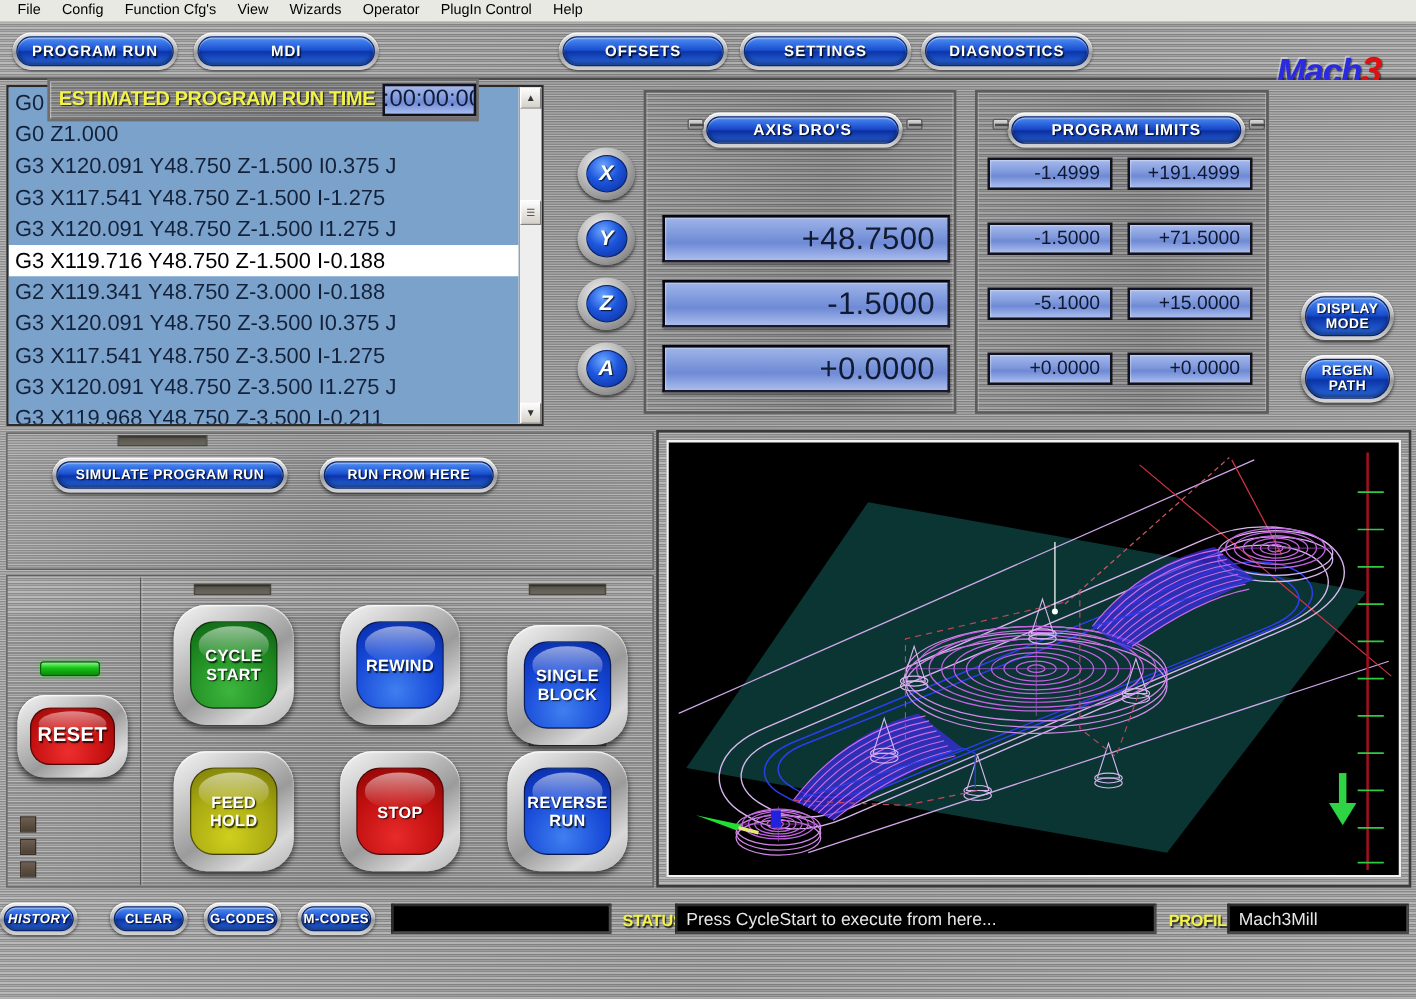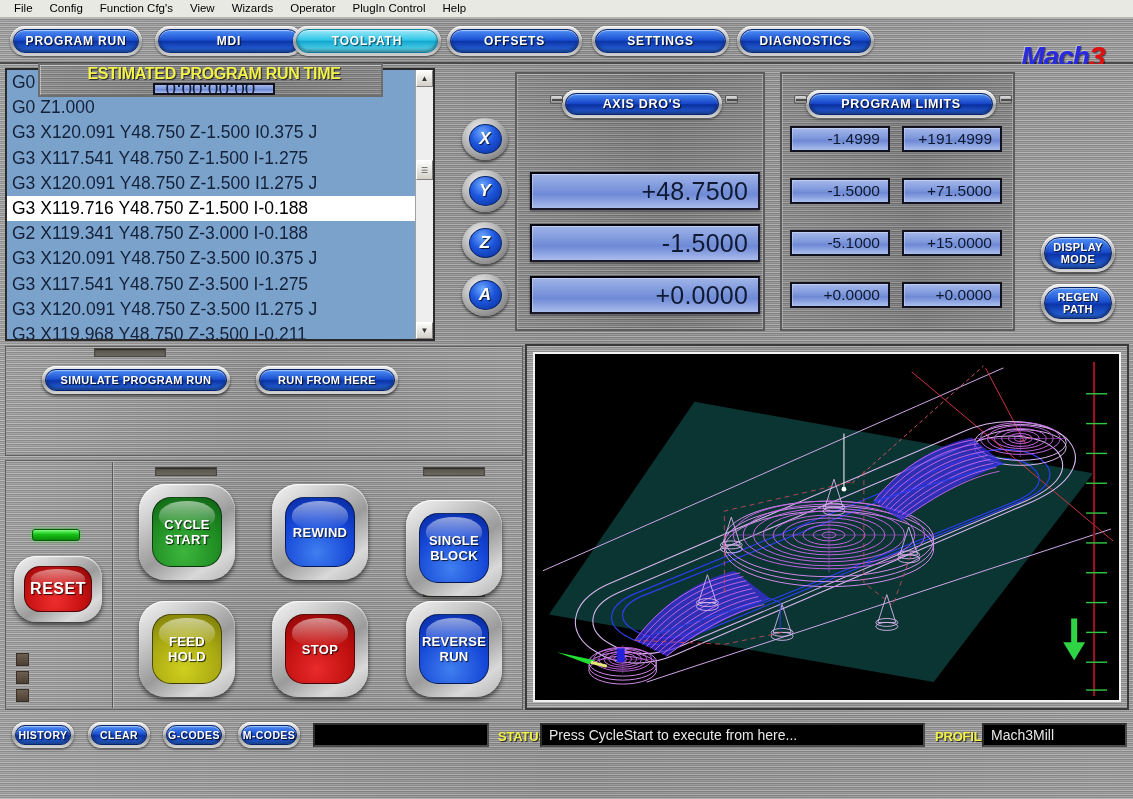--- a/index.html
+++ b/index.html
@@ -217,21 +217,21 @@
 
   
   #run-panel {
     position:absolute; left:5px; top:346px; width:518px; height:110px;
     border:1px solid #5f5f5f;
   }
   #runtime-box {
     position:absolute; left:38px; top:63px; width:345px; height:34px;
     border:2px solid #6e6e6e;
     box-shadow:inset 1px 1px 0 rgba(255,255,255,.4);
-    display:flex; align-items:center;flex-direction:column;
+    display:flex; align-items:center;
   }
   #runtime-label {
     font-size:16px; font-weight:bold; color:#f2f24a; letter-spacing:-.3px;
     padding-left:7px; text-shadow:1px 1px 1px rgba(0,0,0,.75);
     white-space:nowrap;
   }
   #runtime-value {
     margin-left:6px; width:122px; height:26px;
     background:linear-gradient(180deg,#a6b9ec 0%, #7e98dc 45%, #6e89d5 58%, #aabeee 100%);
     border:2px solid #12121f;
@@ -373,25 +373,20 @@
 
 <div id="tabbar" class="metal">
   <div class="tab" style="left:10px;  width:132px;">
     <div class="tab-inner">
         <span>PROGRAM RUN</span>
       </div>
   </div>
   <div class="tab" style="left:155px; width:148px;">
     <div class="tab-inner">
         <span>MDI</span>
-      </div>
-  </div>
-  <div class="tab active" style="left:293px; width:148px;">
-    <div class="tab-inner">
-        <span>TOOLPATH</span>
       </div>
   </div>
   <div class="tab" style="left:592px; width:137px;">
     <div class="tab-inner">
         <span>SETTINGS</span>
       </div>
   </div>
   <div class="tab" style="left:447px; width:135px;">
     <div class="tab-inner">
         <span>OFFSETS</span>
@@ -769,21 +764,21 @@
         <line x1="553" y1="280" x2="574" y2="280"></line>
         <line x1="553" y1="310" x2="574" y2="310"></line>
         <line x1="553" y1="338" x2="574" y2="338"></line>
       </g>
     </svg>
   </div>
 </div>
 
 <div id="bottombar" class="metal"></div>
 
-<div class="small-pill" style="left:12px;width:62px;">
+<div class="small-pill" style="left:0;width:62px;font-style:italic;">
   <div class="small-pill-inner">
       <span>HISTORY</span>
     </div>
 </div>
 <div class="small-pill" style="left:88px;width:62px;">
   <div class="small-pill-inner">
       <span>CLEAR</span>
     </div>
 </div>
 <div class="small-pill" style="left:163px;width:62px;">

